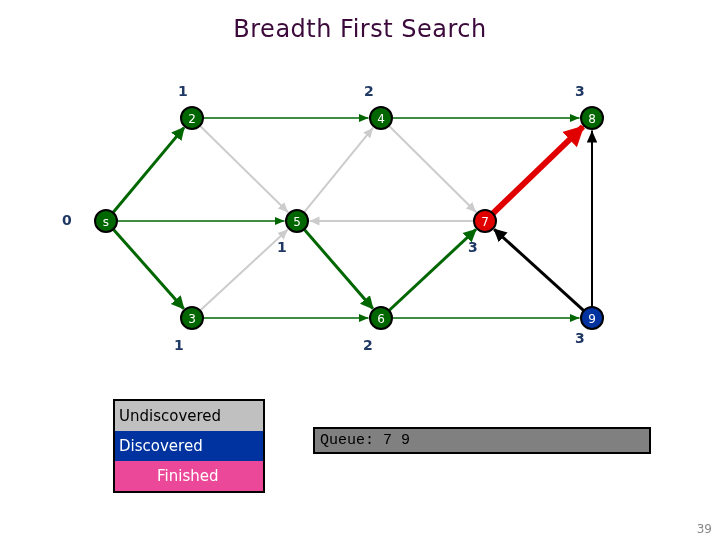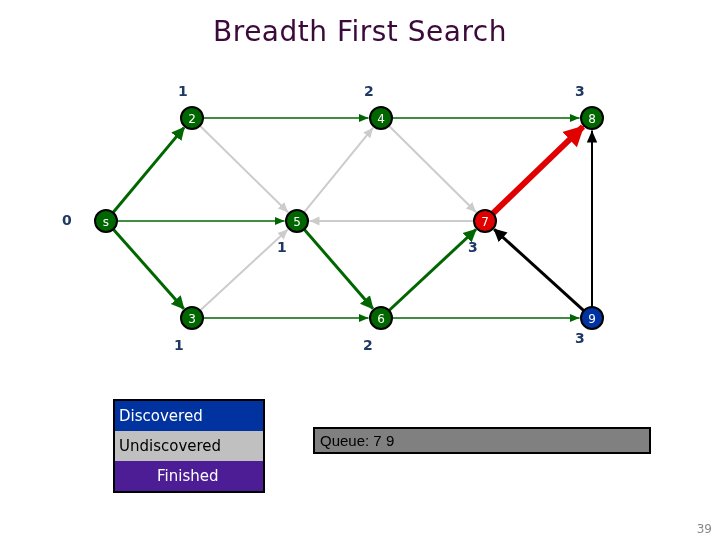--- a/index.html
+++ b/index.html
@@ -21,21 +21,21 @@
     height: 540px;
     background: #ffffff;
   }
   #title {
     position: absolute;
     left: 0;
     top: 15px;
     width: 720px;
     text-align: center;
     font-family: "DejaVu Sans", sans-serif;
-    font-size: 28px;
+    font-size: 24px;
     color: #3b0a3b;
     letter-spacing: 0.5px;
     white-space: nowrap;
   }
   #graph-svg {
     position: absolute;
     left: 0;
     top: 0;
   }
   .node-label {
@@ -60,32 +60,32 @@
     padding-left: 4px;
     font-family: "DejaVu Sans", sans-serif;
     font-size: 15px;
     box-sizing: border-box;
     white-space: nowrap;
     overflow: hidden;
   }
   .legend-row.undiscovered { background: #c0c0c0; color: #000000; }
   .legend-row.discovered   { background: #0033a0; color: #ffffff; }
   .legend-row.topqueue     { background: #e00000; color: #ffffff; }
-  .legend-row.finished     { background: #4c1d95; color: #ffffff; padding-left: 42px; }
+  .legend-row.finished     { background: #ec4899; color: #ffffff; padding-left: 42px; }
 
   #queue-box {
     position: absolute;
     left: 313px;
     top: 427px;
     width: 338px;
     height: 27px;
     background: #808080;
     border: 2px solid #000000;
     box-sizing: border-box;
-    font-family: Liberation Sans, sans-serif;
+    font-family: Liberation Mono, monospace;
     font-size: 15px;
     color: #000000;
     line-height: 23px;
     padding-left: 5px;
     white-space: nowrap;
   }
   #page-number {
     position: absolute;
     right: 8px;
     bottom: 4px;
@@ -194,22 +194,22 @@
       <div class="node-label" style="left: 364px; top: 83px; color: rgb(31, 56, 100);">2</div>
       <div class="node-label" style="left: 575px; top: 83px; color: rgb(31, 56, 100);">3</div>
       <div class="node-label" style="left: 277px; top: 239px; color: rgb(31, 56, 100);">1</div>
       <div class="node-label" style="left: 468px; top: 239px; color: rgb(31, 56, 100);">3</div>
       <div class="node-label" style="left: 174px; top: 337px; color: rgb(31, 56, 100);">1</div>
       <div class="node-label" style="left: 363px; top: 337px; color: rgb(31, 56, 100);">2</div>
       <div class="node-label" style="left: 575px; top: 330px; color: rgb(31, 56, 100);">3</div>
     </div>
 
   <div id="legend">
+    <div class="legend-row undiscovered">Undiscovered</div>
     <div class="legend-row discovered">Discovered</div>
-    <div class="legend-row undiscovered">Undiscovered</div>
     <div class="legend-row finished">Finished</div>
   </div>
 
   <div id="queue-box">Queue: 7 9</div>
 
   <div id="page-number">39</div>
 
 </div>
 
 </body></html>

